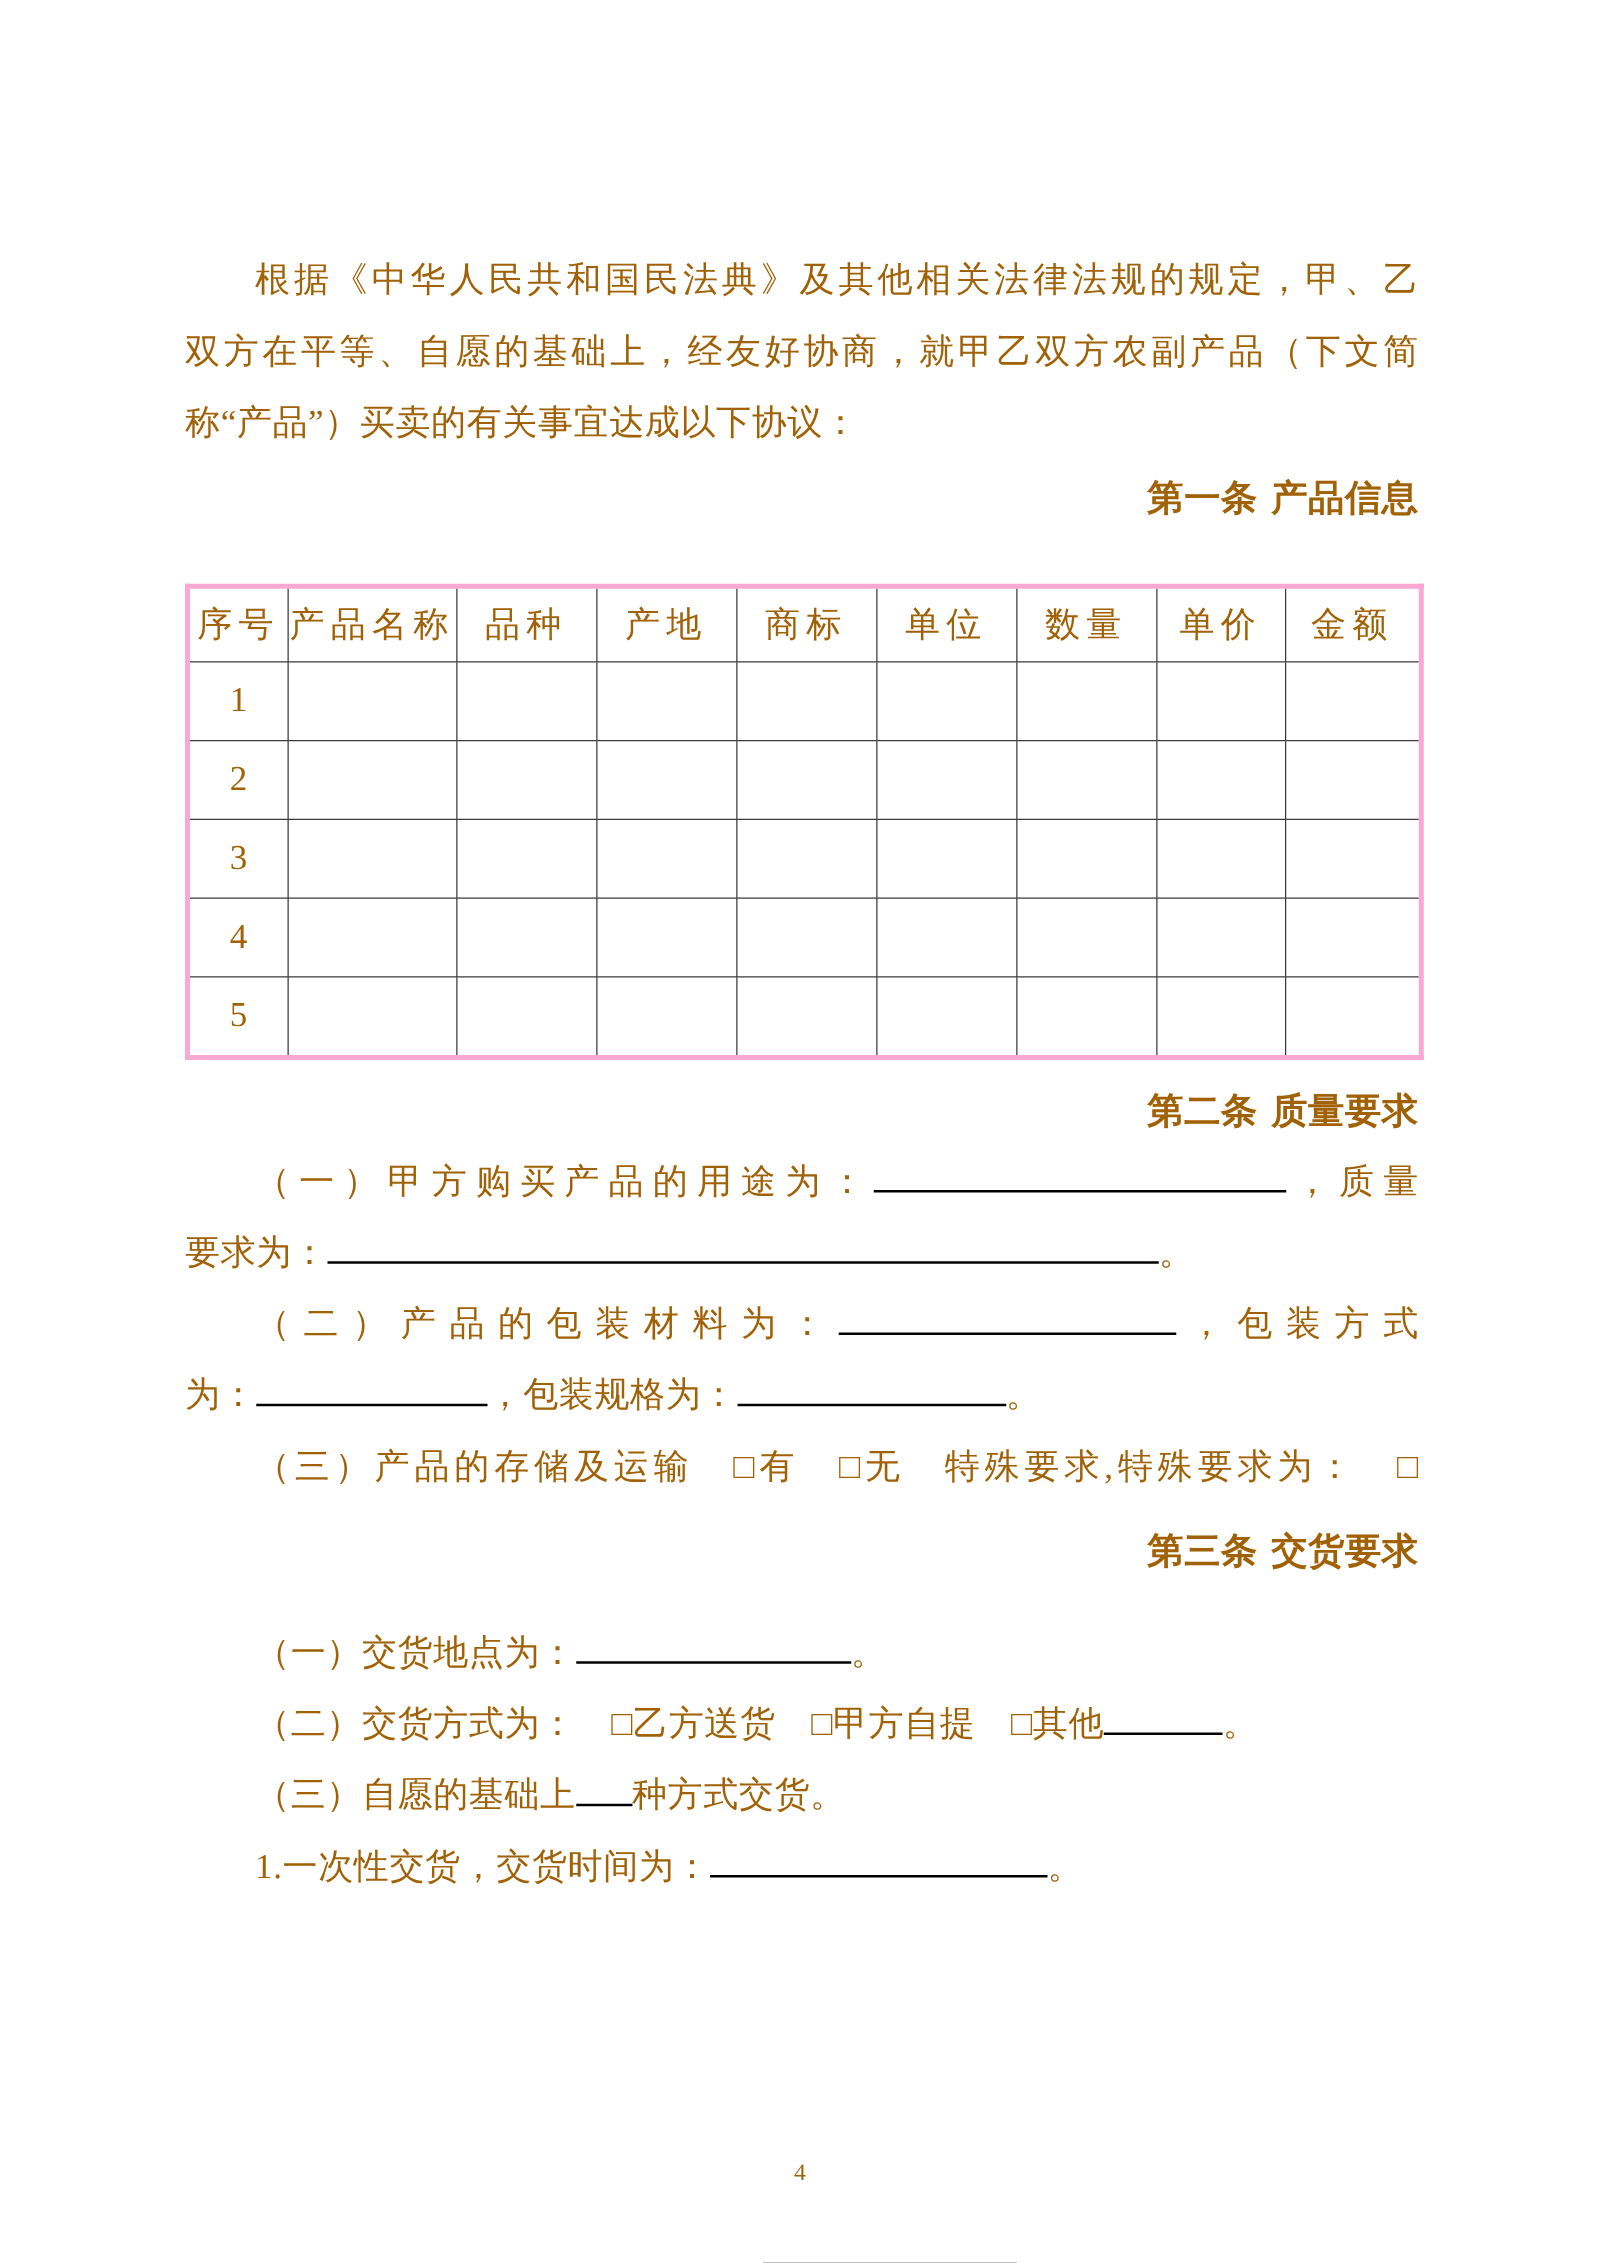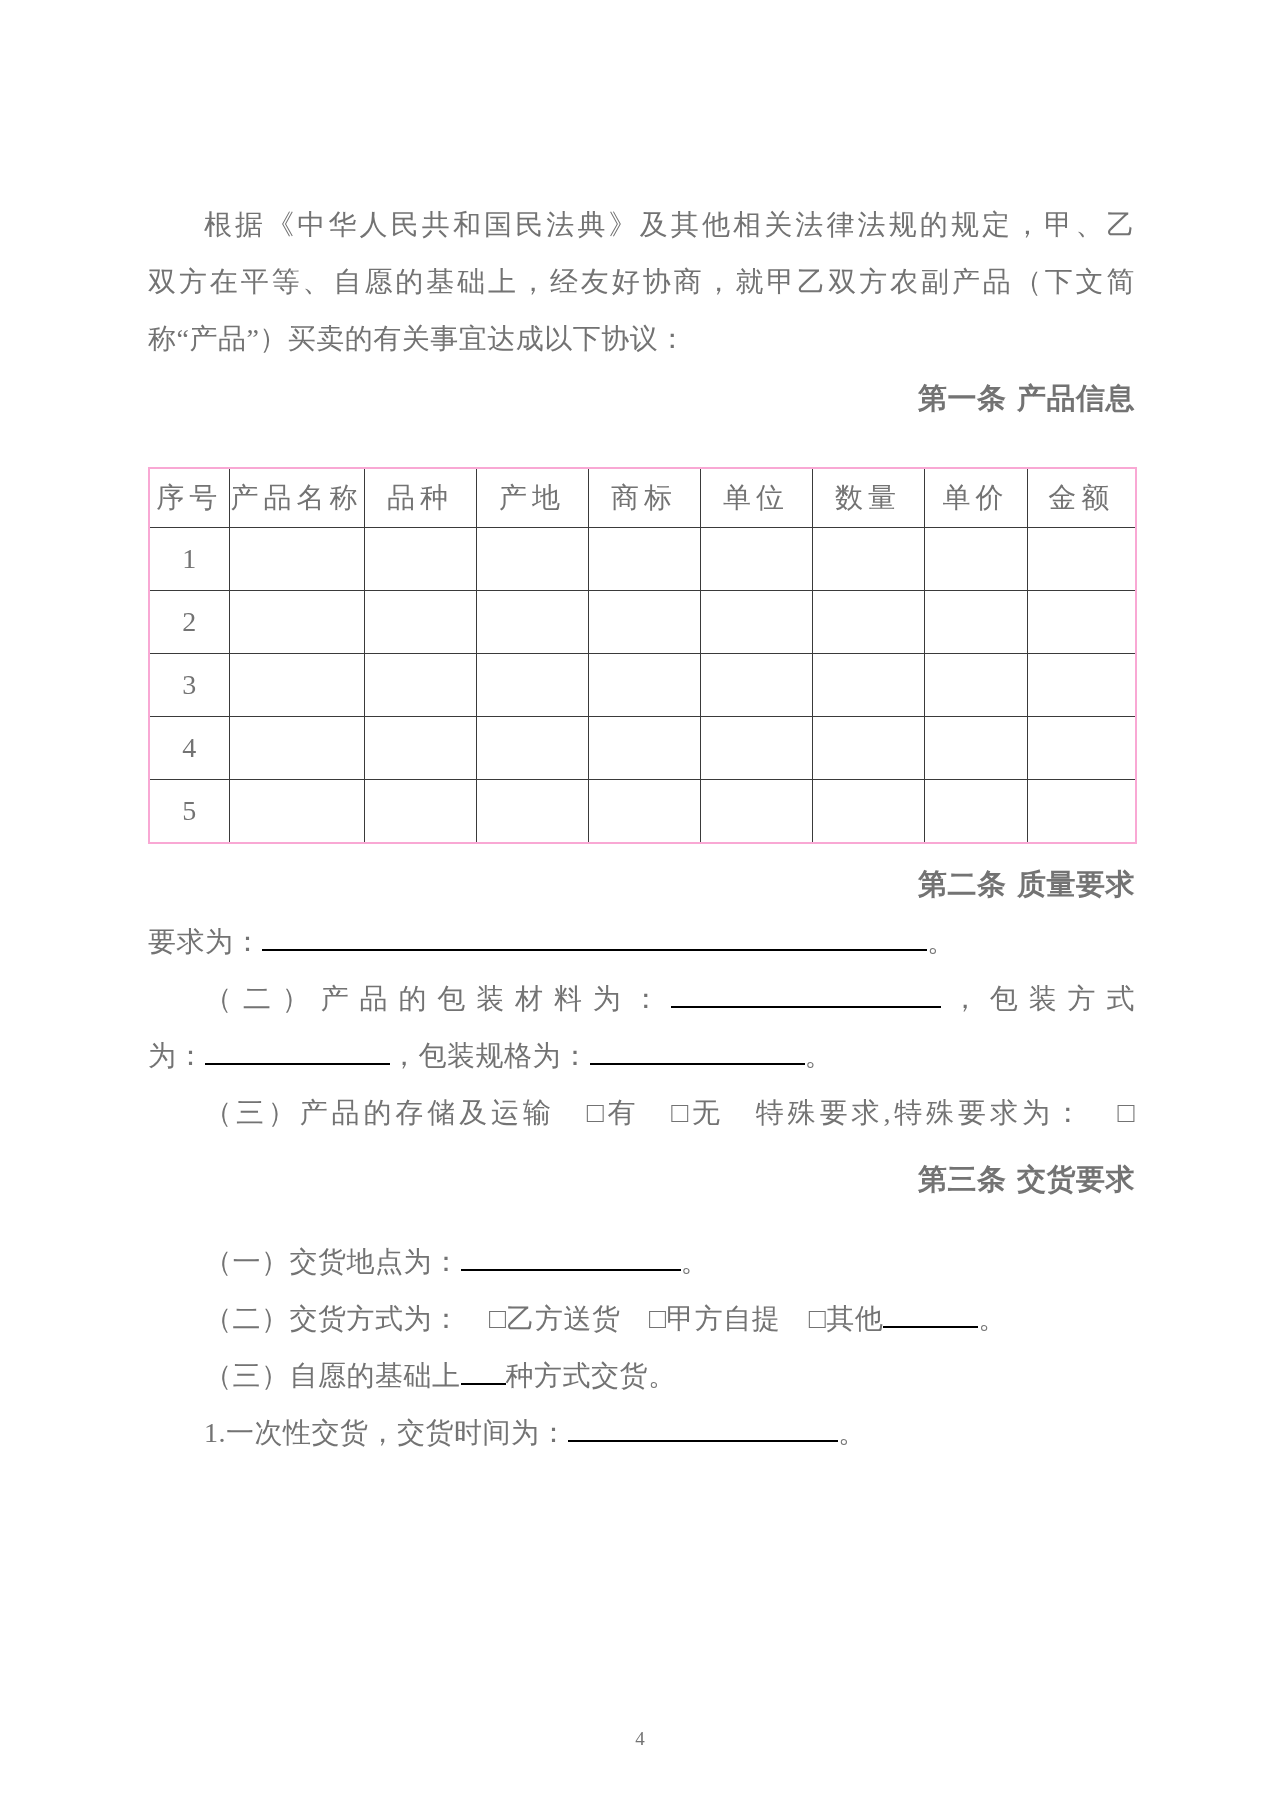--- a/index.html
+++ b/index.html
@@ -3,21 +3,21 @@
 <meta charset="utf-8">
 <style>
   html,body { margin:0; padding:0; background:#888; }
   .page {
     position: relative;
     width: 1280px;
     height: 1810px;
     background: #ffffff;
     margin: 0 auto;
     font-family: "Liberation Serif", "DejaVu Serif", serif;
-    color: #737373;
+    color: #a16207;
     overflow: hidden;
   }
   .content {
     position: absolute;
     left: 148px;
     top: 196px;
     width: 987px;
   }
   .tline {
     font-size: 28px;
@@ -49,21 +49,21 @@
     text-align: right;
   }
   .art-heading.h1 { margin-top: 3px; }
   .art-heading.h2 { margin-top: 12px; }
   .art-heading.h3 { margin-top: 10px; }
   table.product-table {
     border-collapse: collapse;
     margin-top: 40px;
     width: 987px;
     table-layout: fixed;
-    border: 2px solid #f9a8d4;
+    border: 4px solid #f9a8d4;
   }
   table.product-table th,
   table.product-table td {
     border: 1px solid #3a3a3a;
     text-align: center;
     vertical-align: middle;
     font-weight: normal;
     font-size: 28px;
     padding: 0;
   }
@@ -174,20 +174,21 @@
             <td></td>
             <td></td>
             <td></td>
             <td></td>
           </tr>
         </tbody>
     </table>
 
     <h2 class="art-heading h2">第二条 质量要求</h2>
     <div class="clauses">
+        <div class="tline indent jfull"><span>（一）甲方购买产品的用途为：</span><span class="blank" style="width: 330px;"></span><span>，质量</span></div>
         <div class="tline"><span>要求为：</span><span class="blank" style="width: 665px;"></span><span>。</span></div>
         <div class="tline indent jfull"><span>（二）产品的包装材料为：</span><span class="blank" style="width: 270px;"></span><span>，包装方式</span></div>
         <div class="tline"><span>为：</span><span class="blank" style="width: 185px;"></span><span>，包装规格为：</span><span class="blank" style="width: 215px;"></span><span>。</span></div>
         <div class="tline indent jfull"><span>（三）产品的存储及运输　□有　□无　特殊要求,特殊要求为：　□</span></div>
       </div>
 
     <h2 class="art-heading h3">第三条 交货要求</h2>
     <div class="clauses a3">
         <div class="tline indent"><span>（一）交货地点为：</span><span class="blank" style="width: 220px;"></span><span>。</span></div>
         <div class="tline indent"><span>（二）交货方式为：　□乙方送货　□甲方自提　□其他</span><span class="blank" style="width: 95px;"></span><span>。</span></div>

